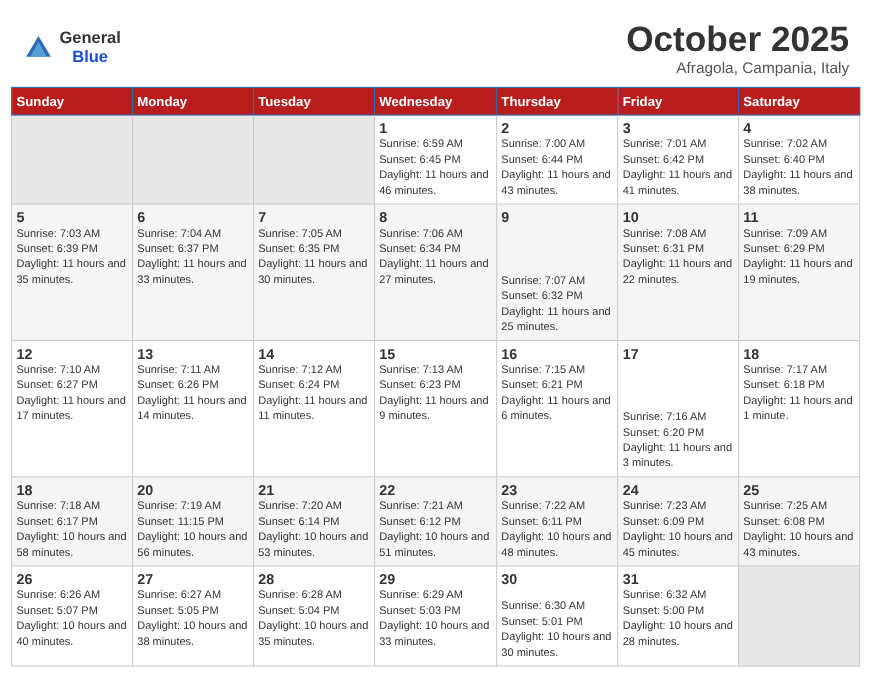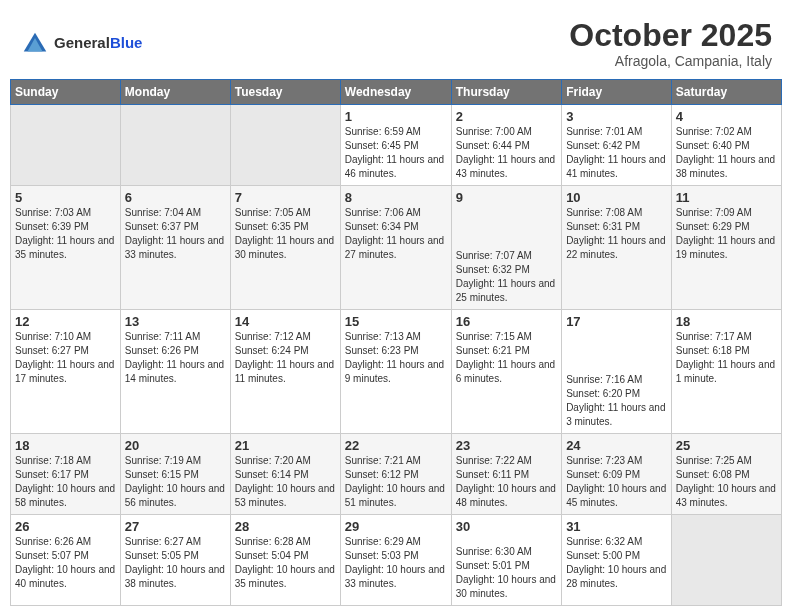--- a/index.html
+++ b/index.html
@@ -16,21 +16,21 @@
       align-items: center;
       padding: 8px 10px 4px 10px;
     }
     .logo {
       display: flex;
       align-items: center;
       gap: 4px;
     }
     .logo-text {
       display: flex;
-      flex-direction: row;
+      flex-direction: column;
       line-height: 1.1;
       text-align: center;
     }
     .logo-general {
       font-size: 15px;
       font-weight: bold;
       color: #333;
     }
     .logo-blue {
       font-size: 15px;
@@ -54,21 +54,21 @@
       font-size: 14px;
       color: #555;
     }
     .calendar {
       width: 100%;
       border-collapse: collapse;
       margin-top: 6px;
       font-size: 10.5px;
     }
     .calendar th {
-      background-color: #737373;
+      background-color: #b91c1c;
       color: #fff;
       padding: 5px 4px;
       text-align: left;
       font-size: 12px;
       font-weight: bold;
       border: 1px solid #2a6bb5;
     }
     .calendar td {
       border: 1px solid #ccc;
       vertical-align: top;
@@ -257,21 +257,21 @@
       <tr>
         <td>
           <span class="day-num">18</span>
           <div class="day-info" style="white-space: pre-line;">Sunrise: 7:18 AM
 Sunset: 6:17 PM
 Daylight: 10 hours and 58 minutes.</div>
         </td>
         <td>
           <span class="day-num">20</span>
           <div class="day-info" style="white-space: pre-line;">Sunrise: 7:19 AM
-Sunset: 6:15 PM
+Sunset: 11:15 PM
 Daylight: 10 hours and 56 minutes.</div>
         </td>
         <td>
           <span class="day-num">21</span>
           <div class="day-info" style="white-space: pre-line;">Sunrise: 7:20 AM
 Sunset: 6:14 PM
 Daylight: 10 hours and 53 minutes.</div>
         </td>
         <td>
           <span class="day-num">22</span>

